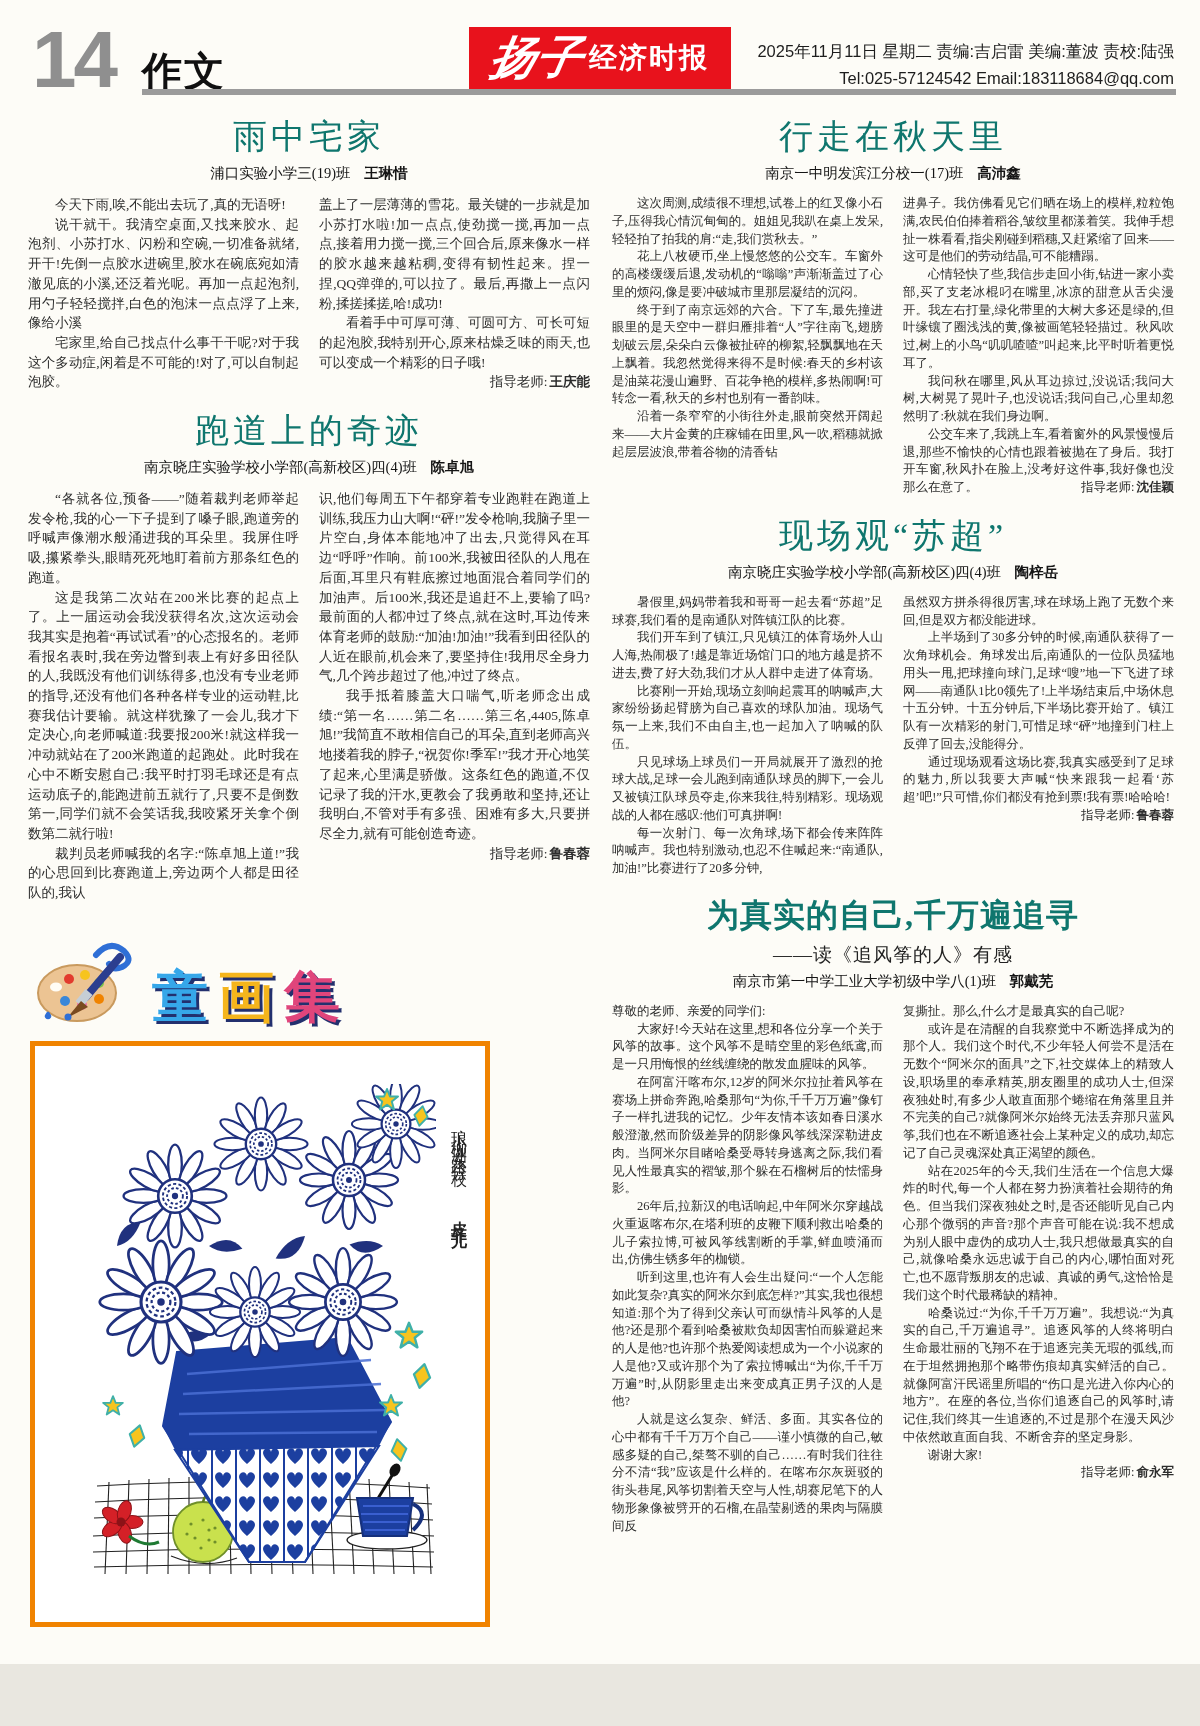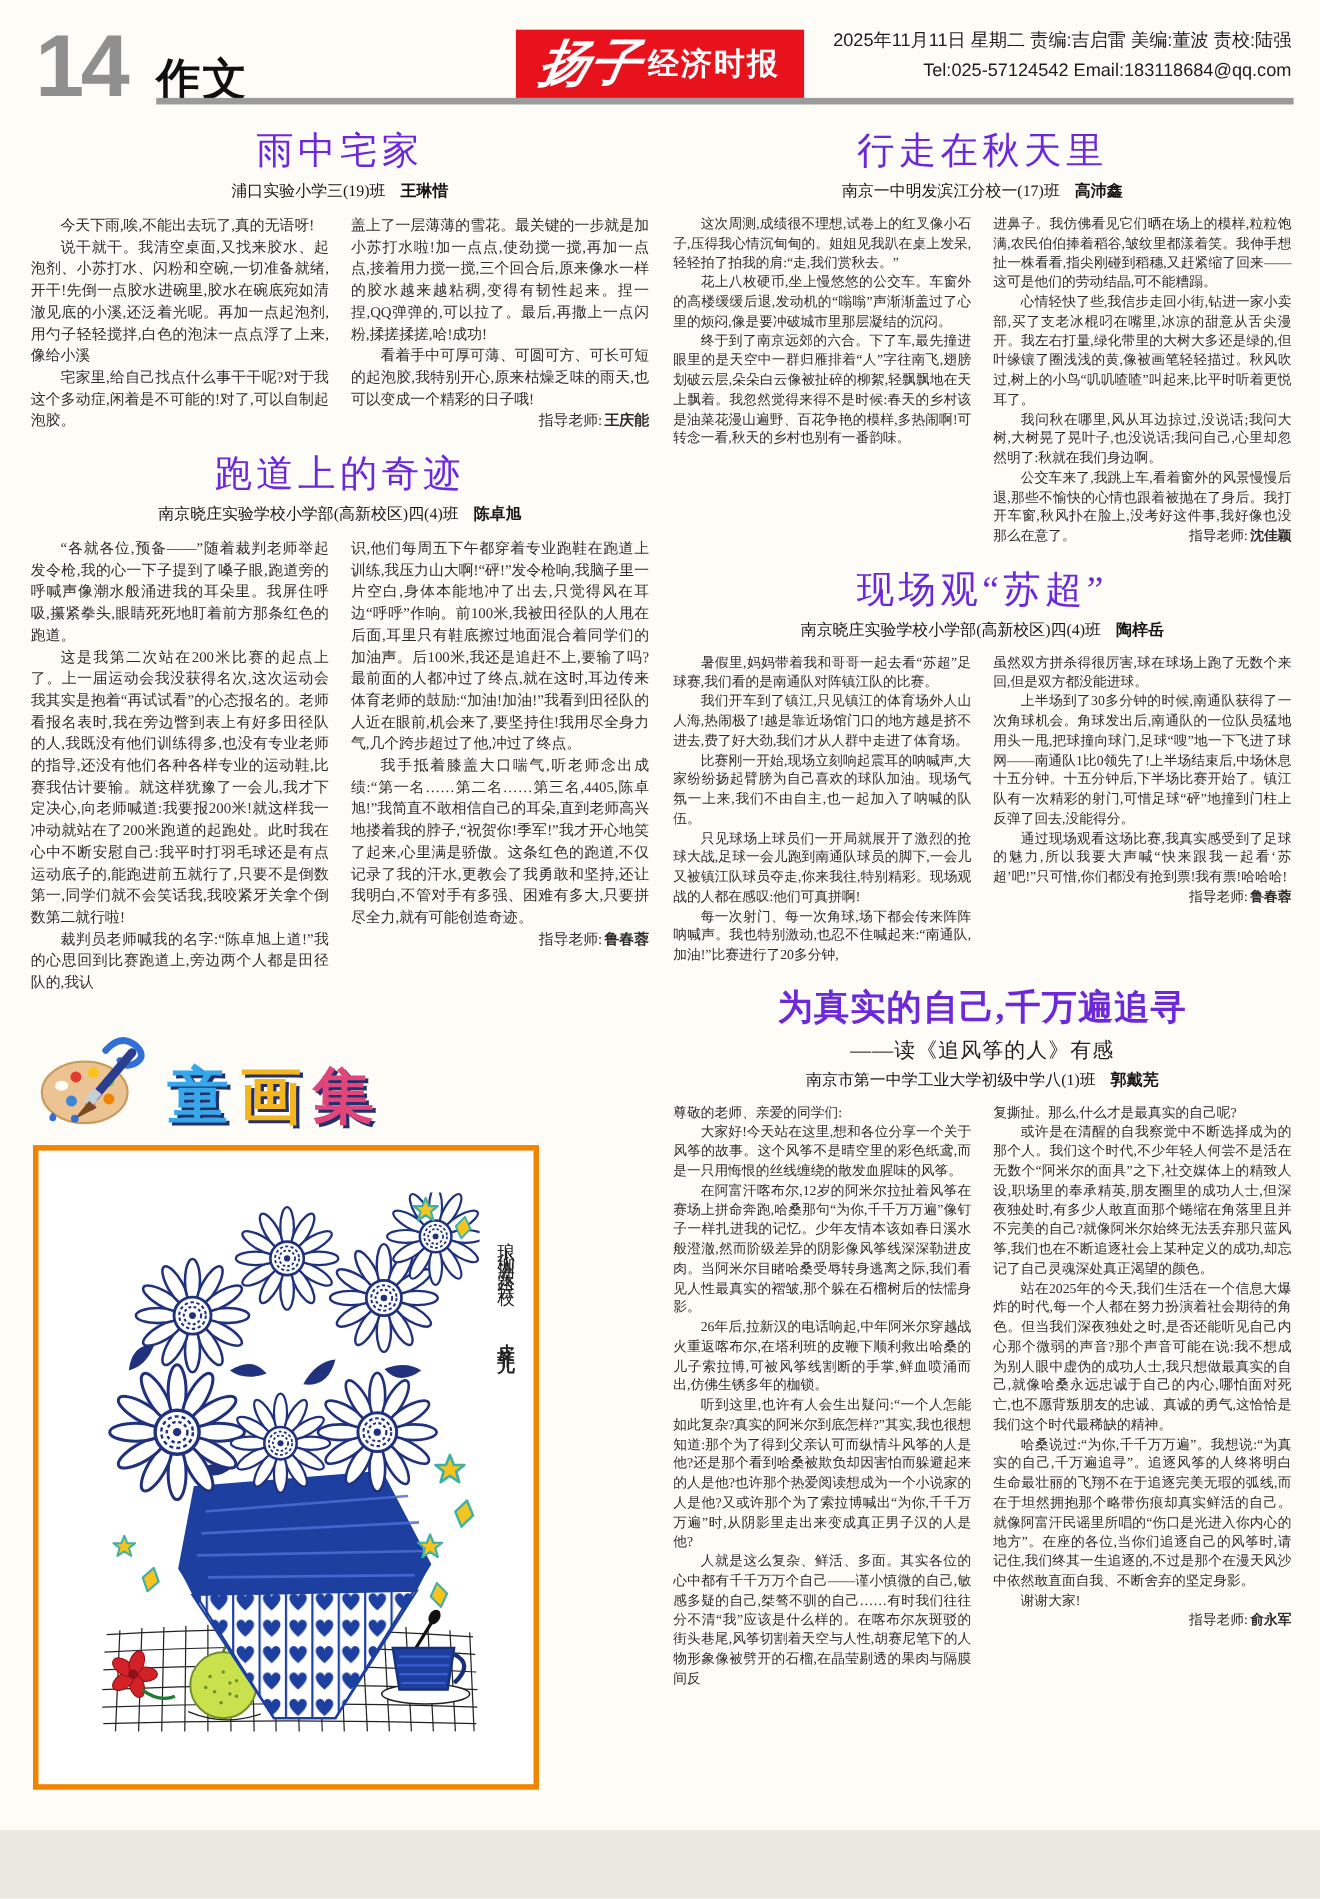--- a/index.html
+++ b/index.html
@@ -9,28 +9,28 @@
   .pagenum{position:absolute;left:32px;top:26px;font-family:"Liberation Sans","DejaVu Sans",sans-serif;
            font-size:80px;font-weight:bold;color:#8f8f8f;line-height:0.85;letter-spacing:-3px;}
   .section{position:absolute;left:142px;top:44px;font-family:"Liberation Sans","DejaVu Sans",sans-serif;
            font-size:40px;font-weight:bold;color:#101010;letter-spacing:2px;}
   .rule{position:absolute;left:142px;right:24px;top:89px;height:6px;background:#9b9b9b;}
   .masthead{position:absolute;left:50%;transform:translateX(-50%);top:27px;height:62px;background:#e8121c;
             color:#fff;display:flex;align-items:center;padding:0 22px;z-index:2;}
   .brand-script{font-size:46px;font-weight:bold;font-style:italic;transform:skewX(-10deg);
                 font-family:"DejaVu Serif",serif;margin-right:6px;}
   .brand-rest{font-size:28px;font-weight:bold;font-family:"DejaVu Sans","Liberation Sans",sans-serif;letter-spacing:2px;}
-  .pubinfo{position:absolute;right:26px;top:24px;text-align:right;color:#1d1d1d;
+  .pubinfo{position:absolute;right:26px;top:38px;text-align:right;color:#1d1d1d;
            font-family:"Liberation Sans","DejaVu Sans",sans-serif;font-size:16.5px;line-height:1.65;}
   
   .half{position:absolute;top:112px;width:562px;}
   .half.left{left:28px;}
   .half.right{left:612px;}
   article{margin-bottom:16px;}
-  h2.title{text-align:center;font-weight:400;font-size:34px;letter-spacing:4px;margin:2px 0 4px;color:#6d28d9;}
+  h2.title{text-align:center;font-weight:400;font-size:34px;letter-spacing:4px;margin:2px 0 4px;color:#0f766e;}
   article.kite h2.title{font-weight:bold;font-size:32px;letter-spacing:1px;}
   h3.subtitle{text-align:center;font-weight:400;font-size:19px;letter-spacing:1px;margin:0 0 4px;color:#222;}
   .byline{text-align:center;font-size:14.5px;margin:2px 0 12px;color:#151515;}
   .byline b{margin-left:10px;}
   .cols{display:flex;gap:20px;}
   .col{flex:1 1 0;min-width:0;}
   .para{margin:0;text-align:justify;text-indent:2em;font-size:13.5px;line-height:1.46;color:#2d2d2d;}
   .half.right .para{font-size:12.5px;line-height:1.42;}
   .para.cont{text-indent:0;}
   .teacher{float:right;}
@@ -281,20 +281,21 @@
       <h2 class="title">行走在秋天里</h2>
       <div class="byline">
         <span>南京一中明发滨江分校一(17)班</span>
         <b>高沛鑫</b>
       </div>
       <div class="cols">
         <div class="col">
             <p class="para">这次周测,成绩很不理想,试卷上的红叉像小石子,压得我心情沉甸甸的。姐姐见我趴在桌上发呆,轻轻拍了拍我的肩:“走,我们赏秋去。”</p>
             <p class="para">花上八枚硬币,坐上慢悠悠的公交车。车窗外的高楼缓缓后退,发动机的“嗡嗡”声渐渐盖过了心里的烦闷,像是要冲破城市里那层凝结的沉闷。</p>
             <p class="para">终于到了南京远郊的六合。下了车,最先撞进眼里的是天空中一群归雁排着“人”字往南飞,翅膀划破云层,朵朵白云像被扯碎的柳絮,轻飘飘地在天上飘着。我忽然觉得来得不是时候:春天的乡村该是油菜花漫山遍野、百花争艳的模样,多热闹啊!可转念一看,秋天的乡村也别有一番韵味。</p>
+            <p class="para">沿着一条窄窄的小街往外走,眼前突然开阔起来——大片金黄的庄稼铺在田里,风一吹,稻穗就掀起层层波浪,带着谷物的清香钻</p>
           </div>
         <div class="col">
             <p class="para cont">进鼻子。我仿佛看见它们晒在场上的模样,粒粒饱满,农民伯伯捧着稻谷,皱纹里都漾着笑。我伸手想扯一株看看,指尖刚碰到稻穗,又赶紧缩了回来——这可是他们的劳动结晶,可不能糟蹋。</p>
             <p class="para">心情轻快了些,我信步走回小街,钻进一家小卖部,买了支老冰棍叼在嘴里,冰凉的甜意从舌尖漫开。我左右打量,绿化带里的大树大多还是绿的,但叶缘镶了圈浅浅的黄,像被画笔轻轻描过。秋风吹过,树上的小鸟“叽叽喳喳”叫起来,比平时听着更悦耳了。</p>
             <p class="para">我问秋在哪里,风从耳边掠过,没说话;我问大树,大树晃了晃叶子,也没说话;我问自己,心里却忽然明了:秋就在我们身边啊。</p>
             <p class="para">公交车来了,我跳上车,看着窗外的风景慢慢后退,那些不愉快的心情也跟着被抛在了身后。我打开车窗,秋风扑在脸上,没考好这件事,我好像也没那么在意了。<span class="teacher"><span>指导老师:</span><b>沈佳颖</b></span></p>
           </div>
       </div>
     </article>
 

